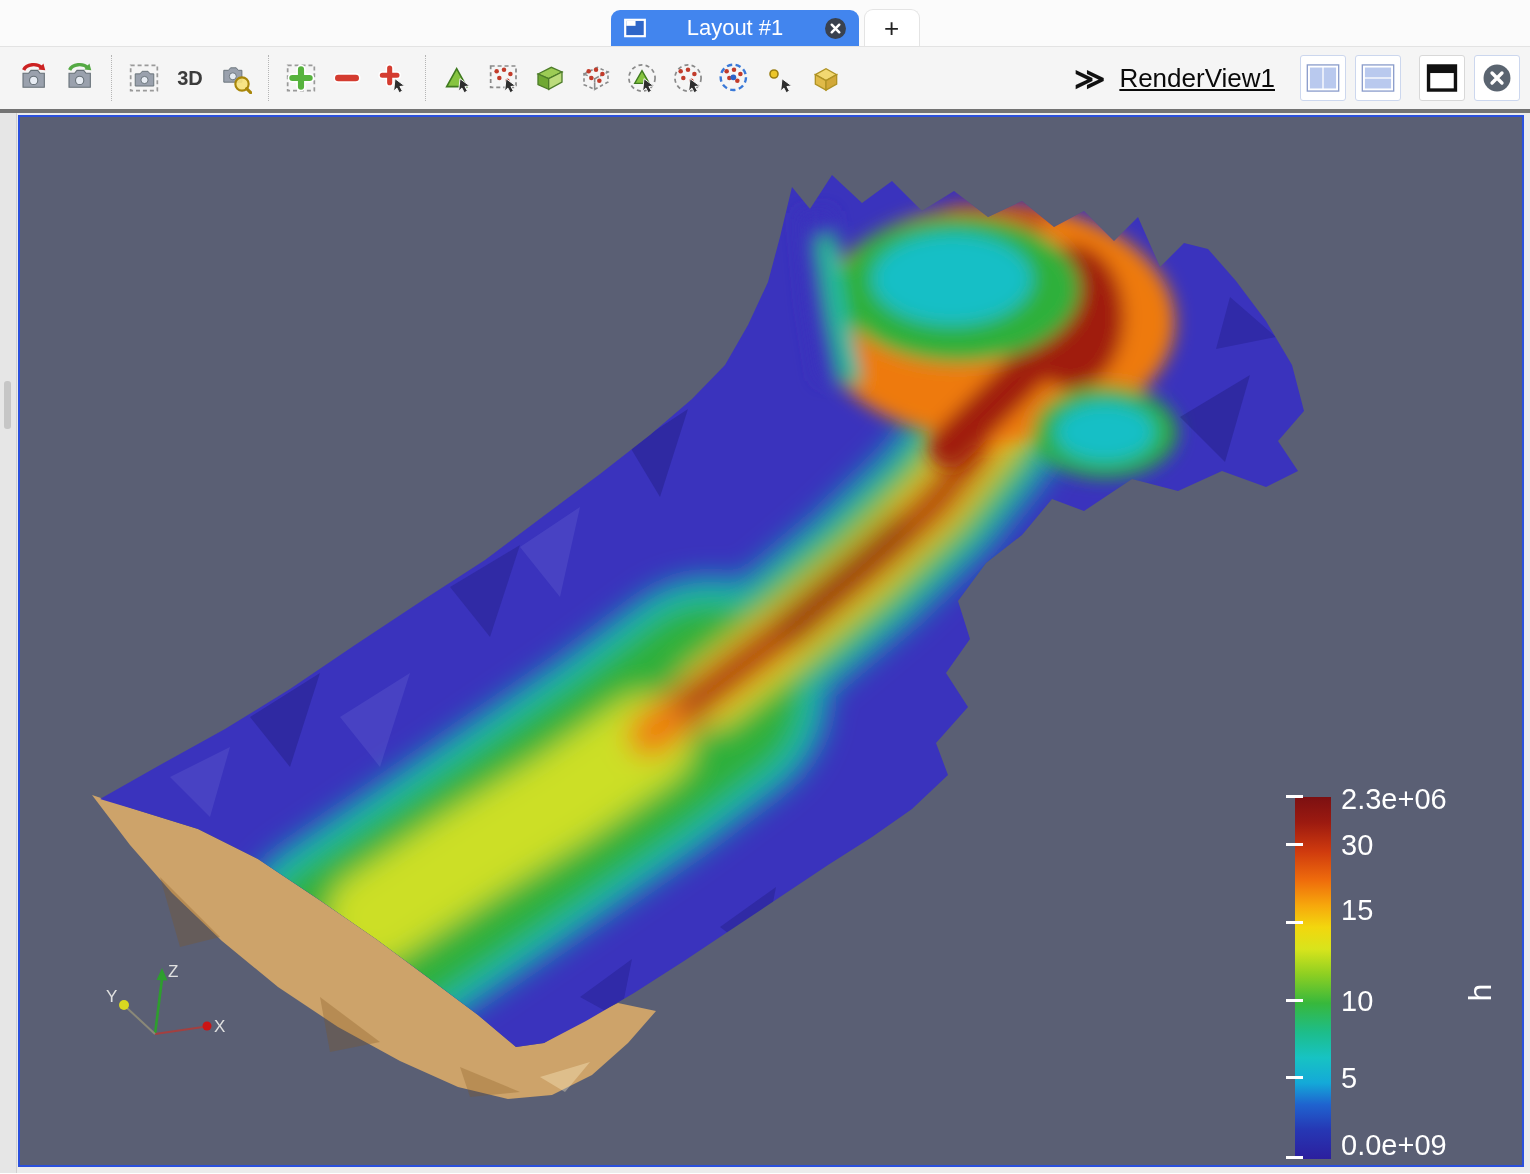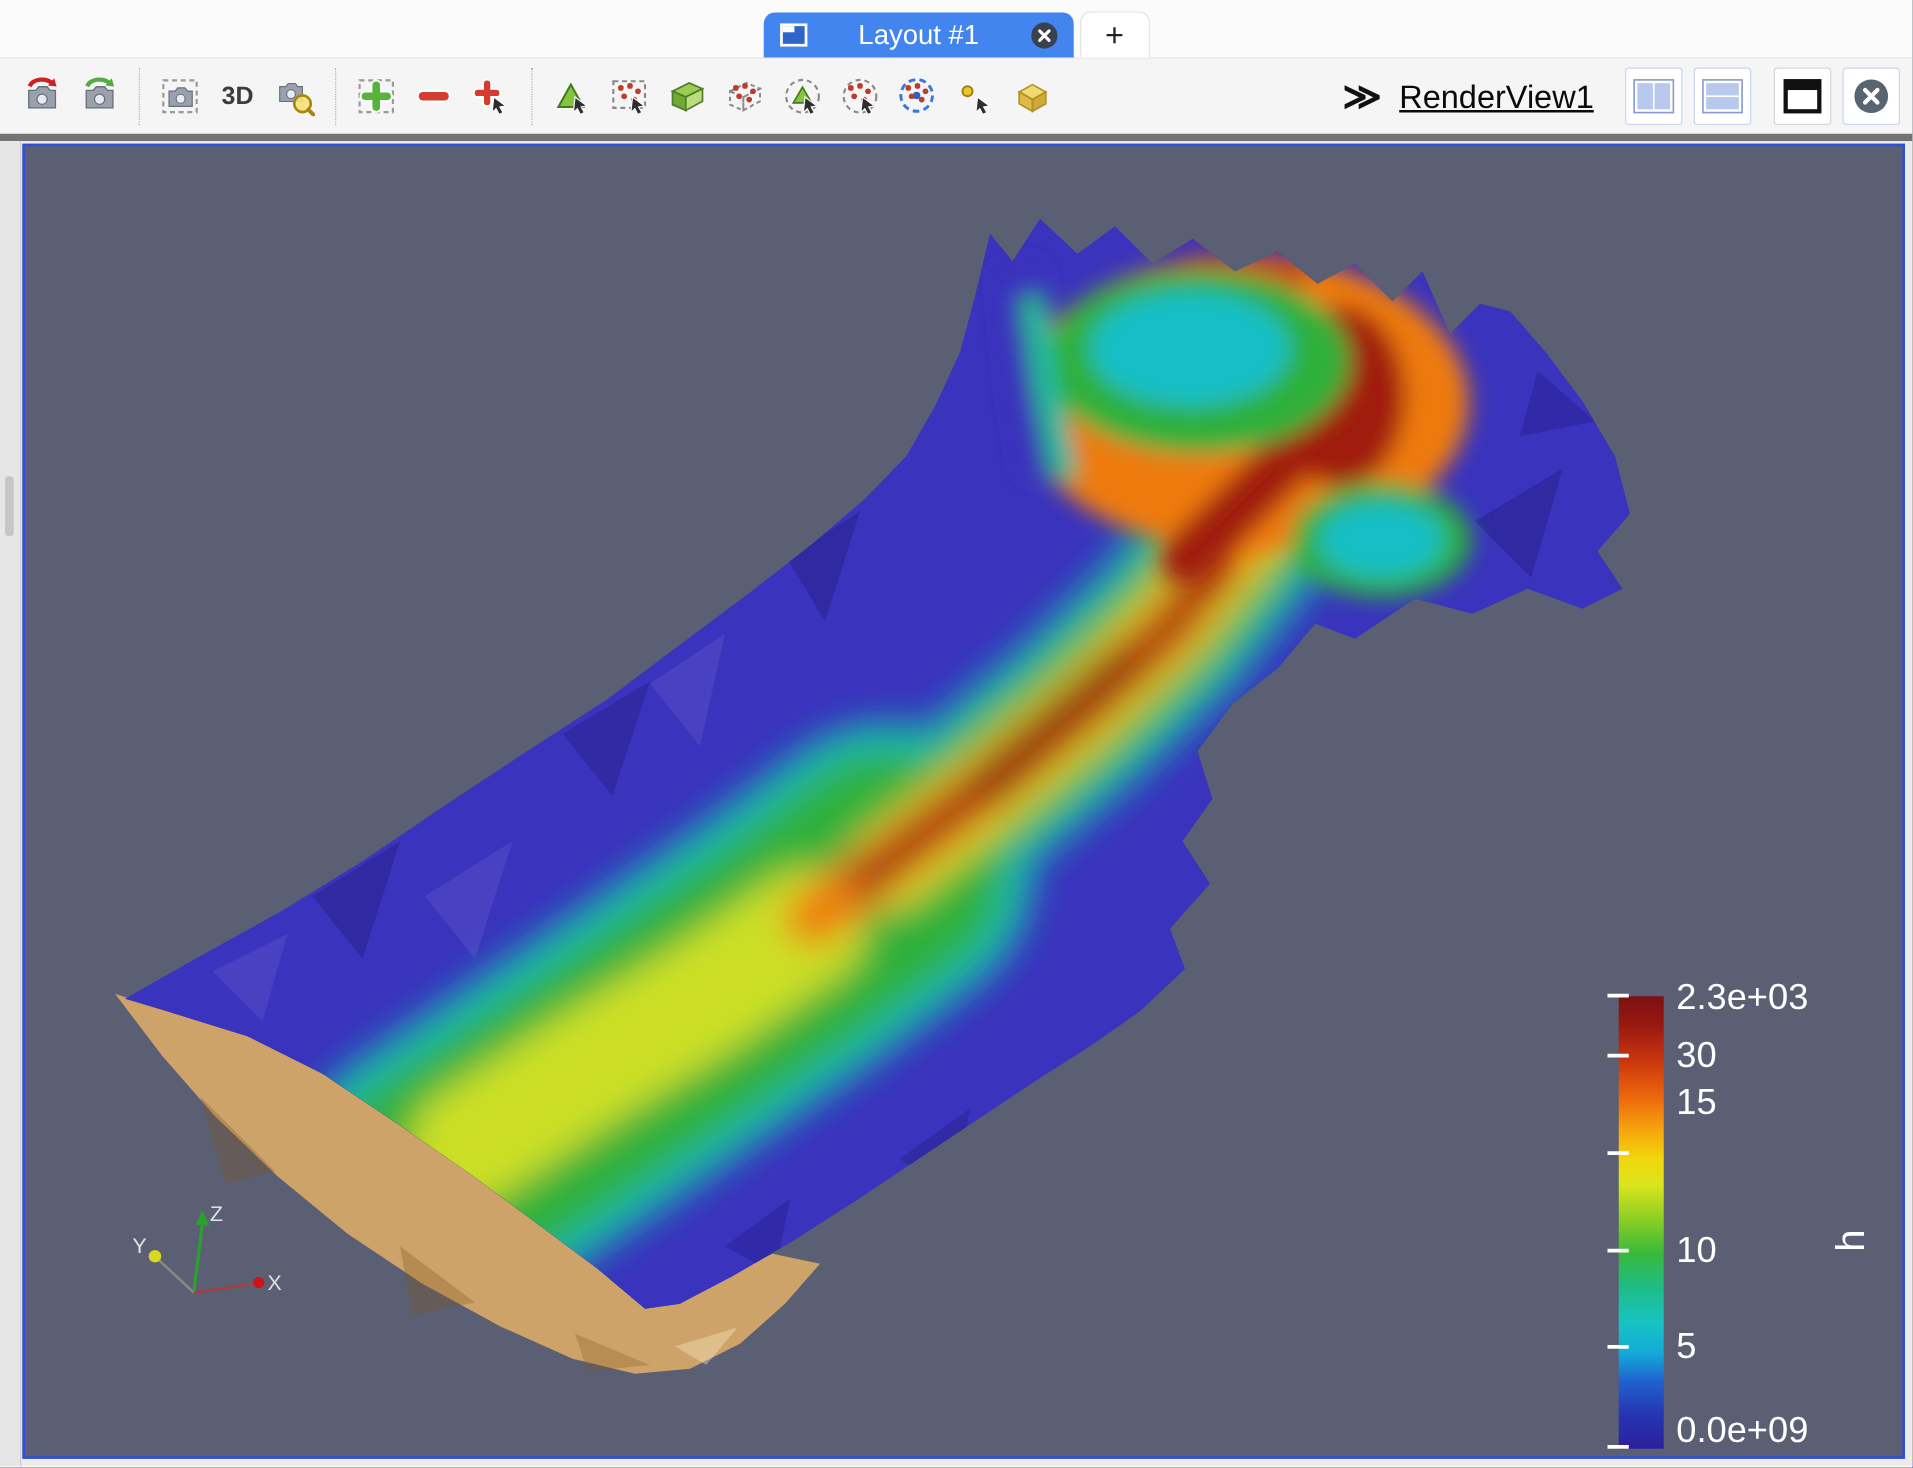--- a/index.html
+++ b/index.html
@@ -7,21 +7,21 @@
 
   
   .tabbar{height:46px;background:#fbfbfb;border-bottom:1px solid #e3e3e3;display:flex;justify-content:center;align-items:flex-end;}
   .tab-active{display:flex;align-items:center;gap:12px;background:#4285ee;color:#fff;height:36px;padding:0 12px 0 12px;border-radius:9px 9px 0 0;min-width:224px;}
   .tab-ico{width:24px;height:24px;flex:0 0 auto;}
   .tab-title{font-size:22px;flex:1;text-align:center;}
   .tab-close{width:23px;height:23px;flex:0 0 auto;cursor:pointer;}
   .tab-new{height:36px;width:54px;background:#fff;border:1px solid #e4e4e4;border-bottom:none;border-radius:9px 9px 0 0;margin-left:5px;display:flex;align-items:center;justify-content:center;font-size:26px;color:#222;cursor:pointer;}
 
   
-  .toolbar{height:66px;background:#f5f5f5;border-bottom:6px solid #737373;display:flex;align-items:center;padding:0 10px;box-sizing:border-box;}
+  .toolbar{height:66px;background:#f5f5f5;border-bottom:4px solid #737373;display:flex;align-items:center;padding:0 10px;box-sizing:border-box;}
   #toolbar-groups{display:flex;align-items:center;}
   .tb-btn{width:42px;height:42px;border:none;background:transparent;padding:4px;margin:0 2px;display:flex;align-items:center;justify-content:center;cursor:pointer;}
   .tb-btn svg{width:32px;height:32px;}
   .tb-3d{font-weight:bold;font-size:20px;color:#3c3c3c;}
   .tb-sep{width:0;height:46px;border-left:1px dotted #b5b5b5;margin:0 9px;}
   .tb-expander{margin-left:auto;font-size:30px;font-weight:700;color:#111;cursor:pointer;padding:0 6px;}
   .view-name{font-size:26px;font-weight:400;text-decoration:underline;color:#0a0a0a;margin:0 16px 0 8px;}
   .vc-btn{width:46px;height:46px;background:#fff;border:1px solid #ccd7ee;border-radius:3px;margin-left:9px;display:flex;align-items:center;justify-content:center;padding:0;cursor:pointer;}
   .vc-btn svg{width:34px;height:34px;}
   .vc-max{margin-left:18px;border-color:#d8d8d8;}
@@ -327,23 +327,23 @@
     </svg>
 
     <div class="colorbar">
       <div class="cb-bar"></div>
       <i class="cb-tick" style="top:678px"></i>
       <i class="cb-tick" style="top:726px"></i>
       <i class="cb-tick" style="top:804px"></i>
       <i class="cb-tick" style="top:882px"></i>
       <i class="cb-tick" style="top:959px"></i>
       <i class="cb-tick" style="top:1039px"></i>
-      <span class="cb-lab" style="top:682px">2.3e+03</span>
+      <span class="cb-lab" style="top:682px">2.3e+06</span>
       <span class="cb-lab" style="top:728px">30</span>
-      <span class="cb-lab" style="top:766px">15</span>
+      <span class="cb-lab" style="top:793px">15</span>
       <span class="cb-lab" style="top:884px">10</span>
       <span class="cb-lab" style="top:961px">5</span>
       <span class="cb-lab" style="top:1028px">0.0e+09</span>
       <span class="cb-title">h</span>
     </div>
 
   </div>
 </div>
 
 </body></html>

